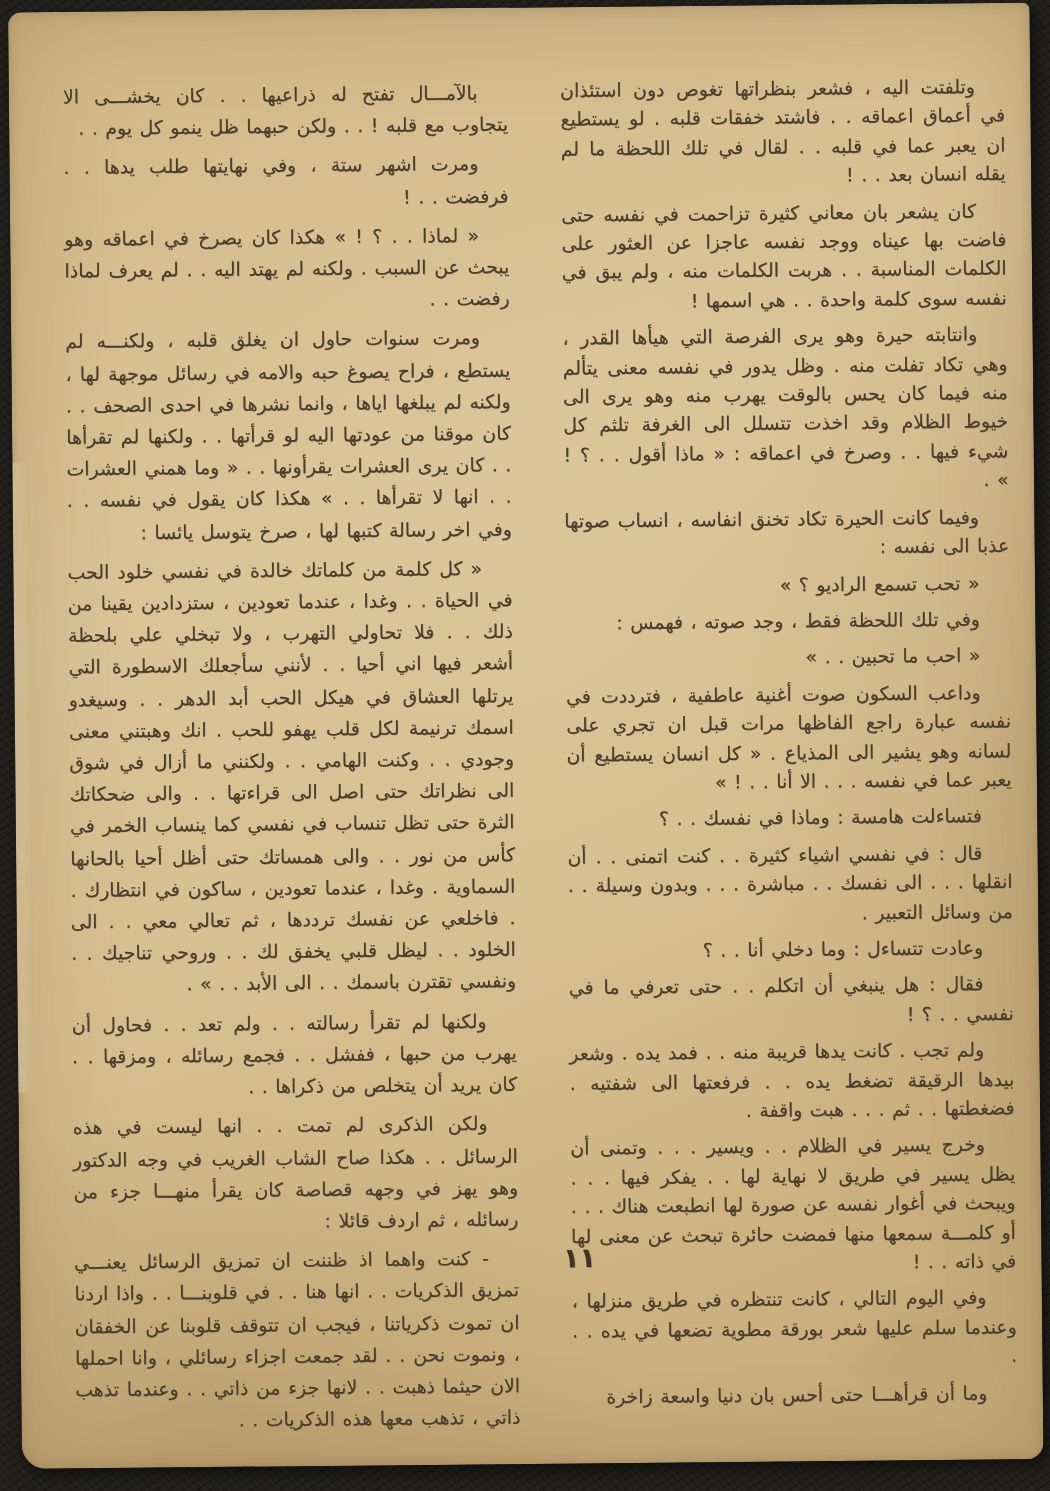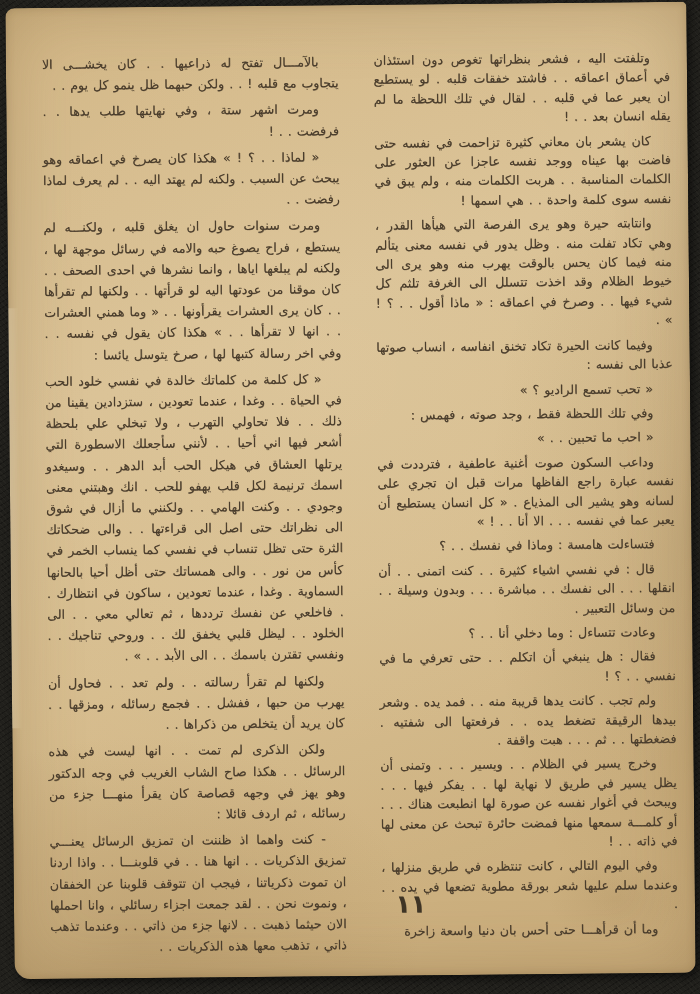--- a/index.html
+++ b/index.html
@@ -66,26 +66,26 @@
     text-indent: 20px;
     font-size: 12.6px;
     color: #4a3d2c;
     text-shadow: 0.3px 0.3px 0.4px rgba(74,61,44,0.55);
     word-spacing: 1px;
   }
   .column-right .para { line-height: 19.4px; }
   .column-left  .para { line-height: 21.2px; }
   .page-number {
     position: absolute;
-    top: 885px;
+    top: 824px;
     left: 362px;
     width: 50px;
-    text-align: right;
+    text-align: left;
     direction: rtl;
-    font-size: 25px;
+    font-size: 18px;
     font-weight: bold;
     color: #3e3425;
     text-shadow: 0.4px 0.4px 0.5px rgba(62,52,37,0.5);
     letter-spacing: 2px;
   }
   
   .stain-a {
     position: absolute;
     left: 0; top: 300px;
     width: 10px; height: 420px;

